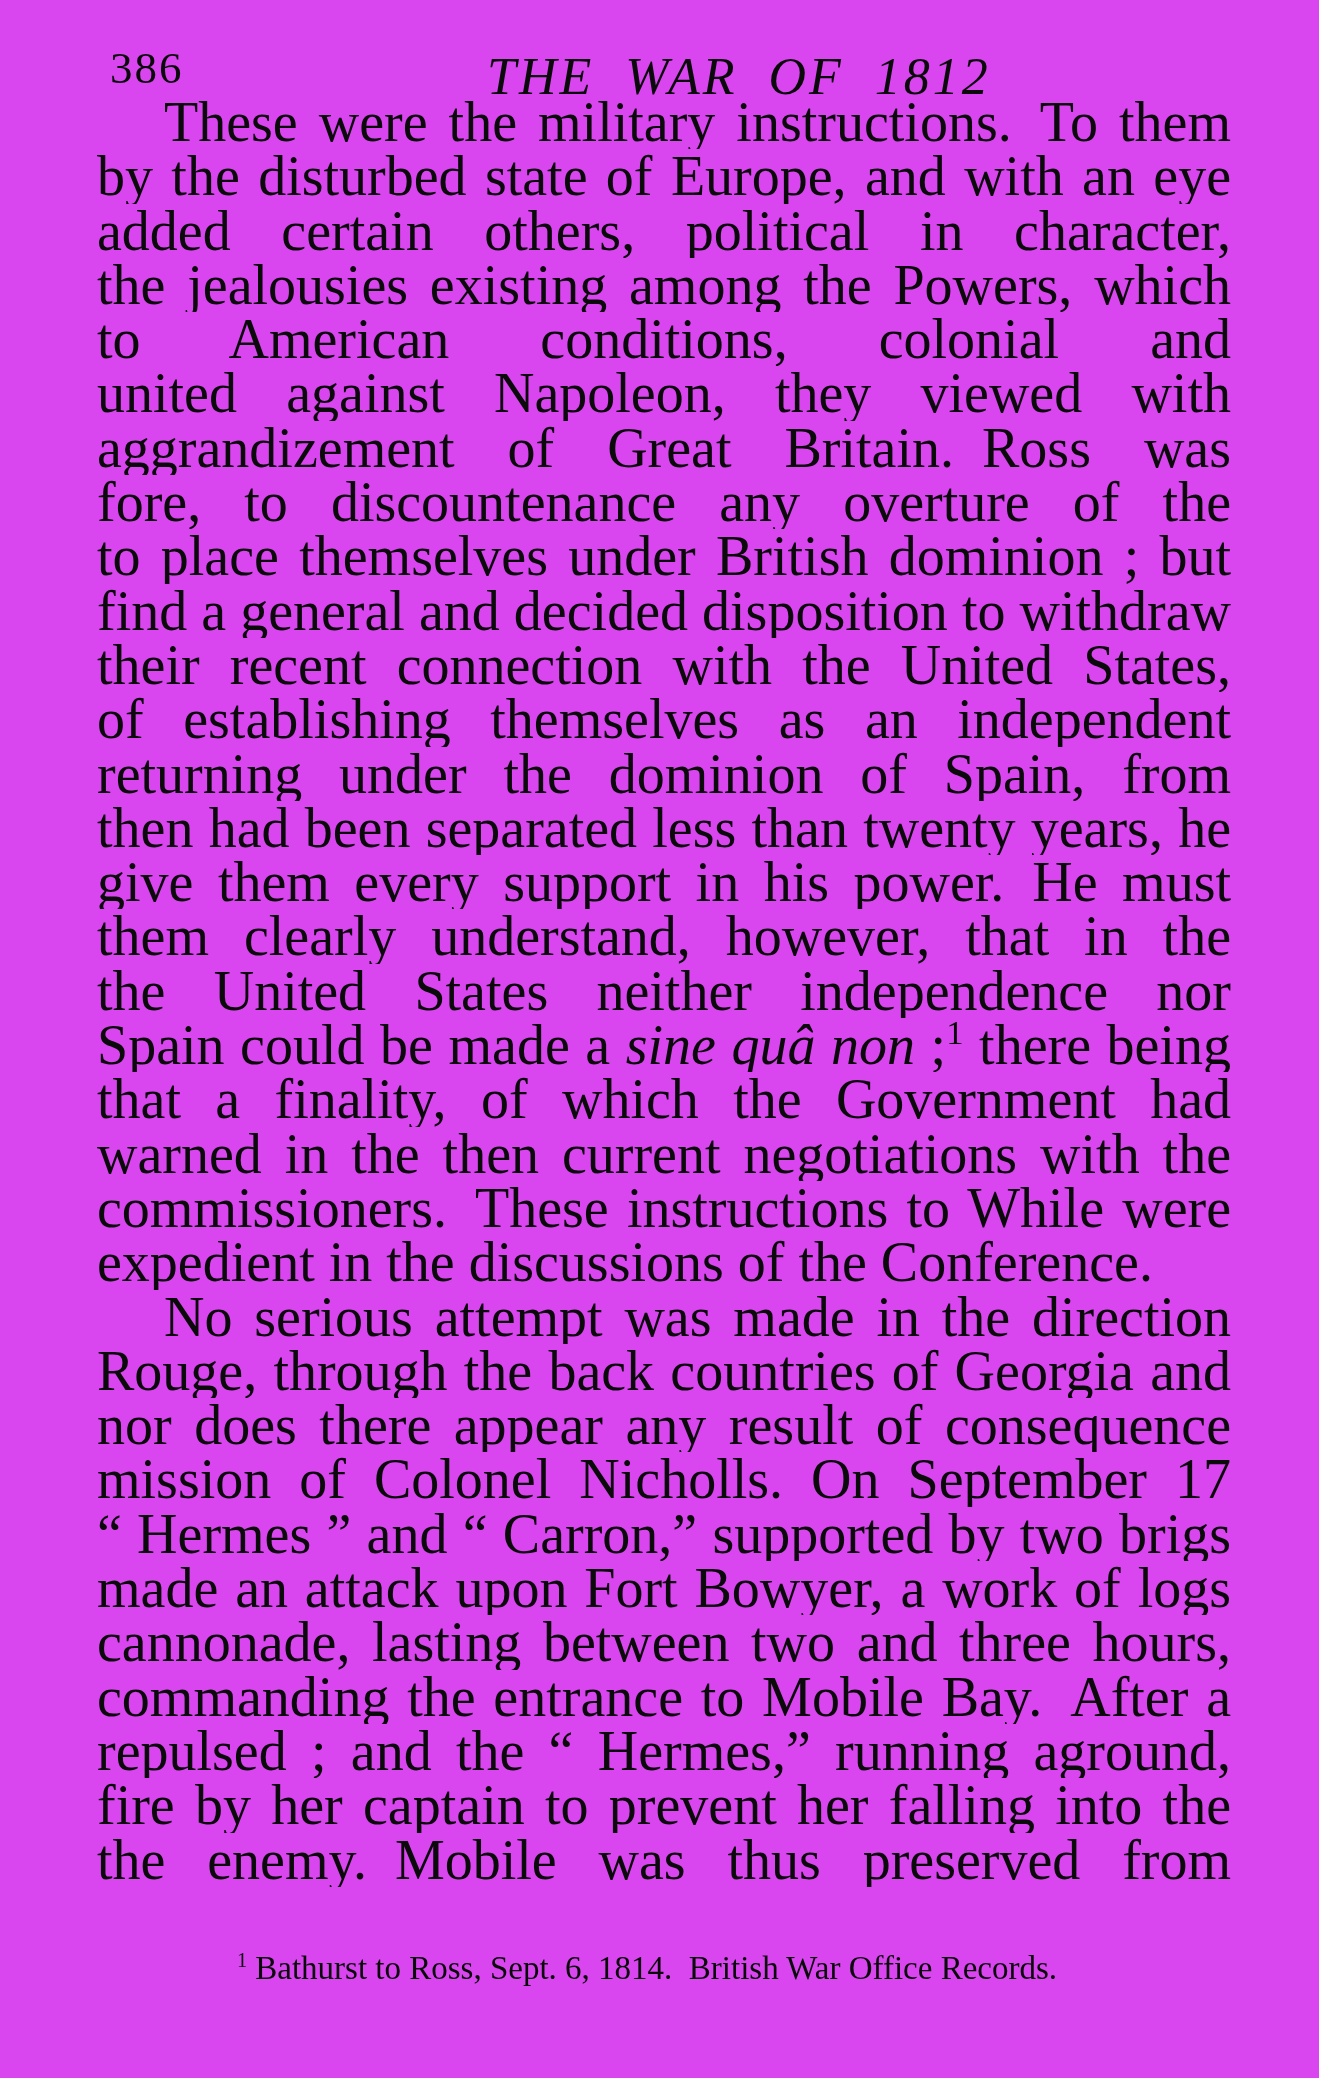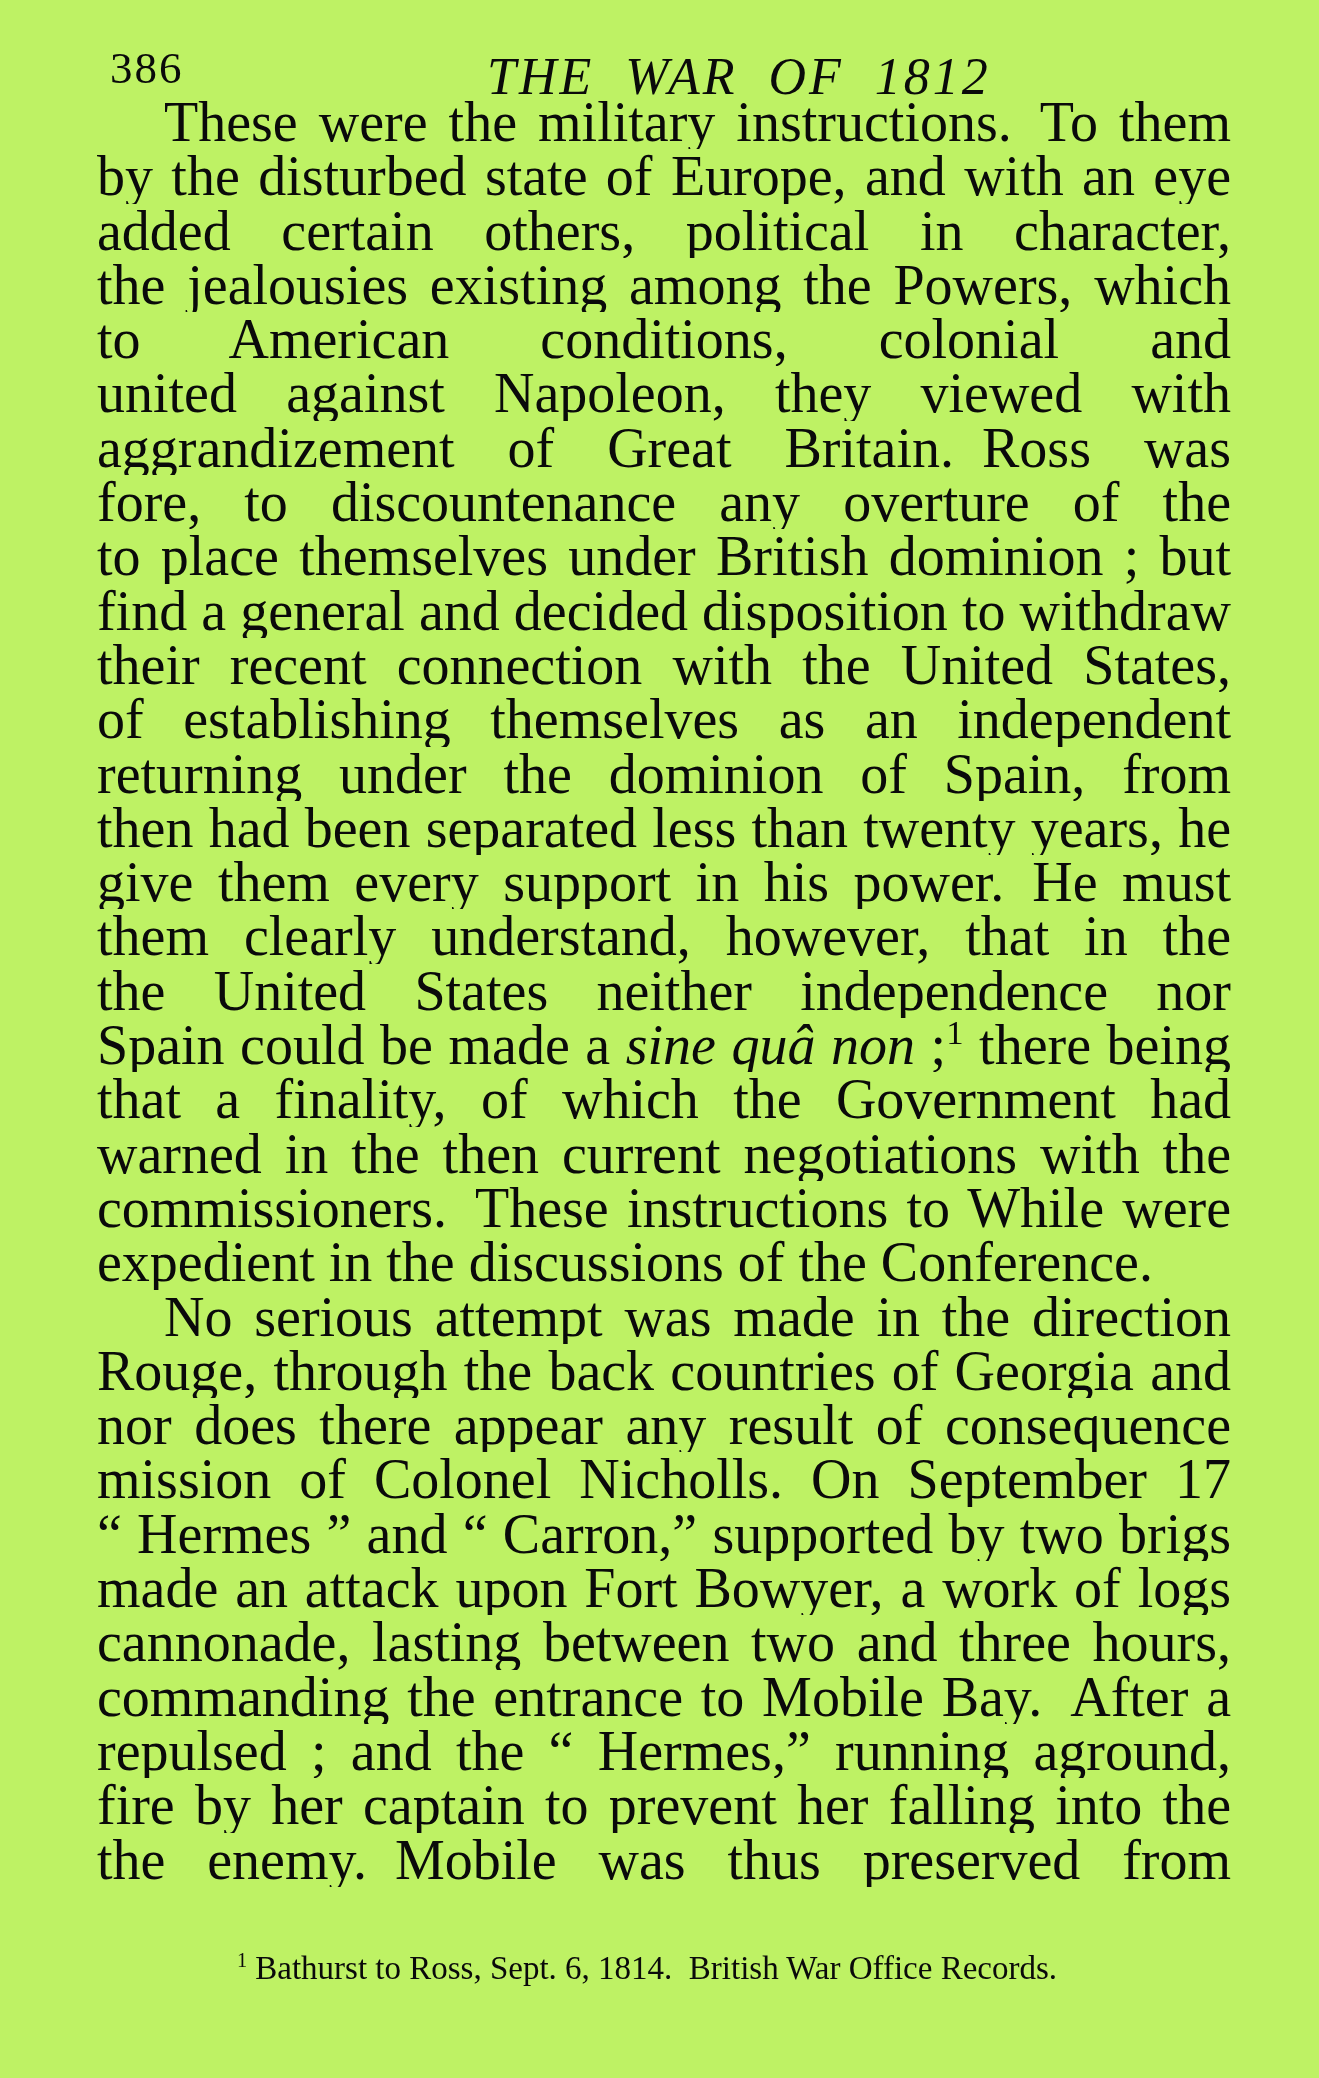--- a/index.html
+++ b/index.html
@@ -4,21 +4,21 @@
 <style>
   html, body {
     margin: 0;
     padding: 0;
     background: #ffffff;
   }
   .page {
     position: relative;
     width: 1319px;
     height: 2078px;
-    background: #bef264;
+    background: #d946ef;
     color: #0a0a0a;
     font-family: "Liberation Serif", serif;
     overflow: hidden;
   }
   .page-number {
     position: absolute;
     left: 110px;
     top: 42px;
     font-size: 45px;
     letter-spacing: 2px;

